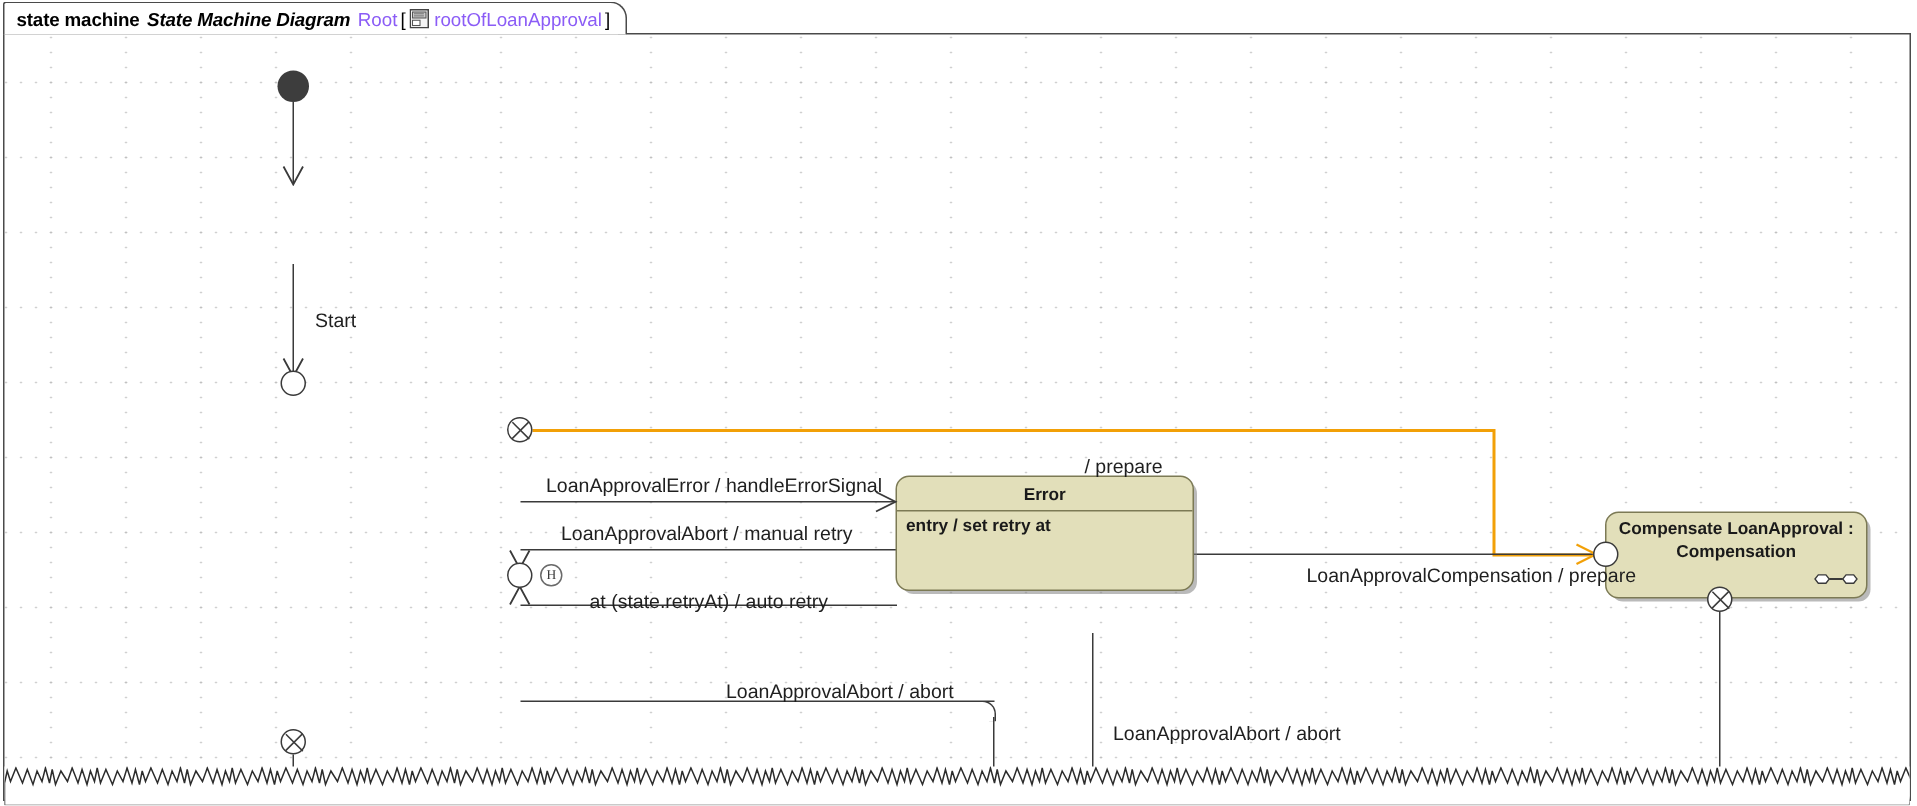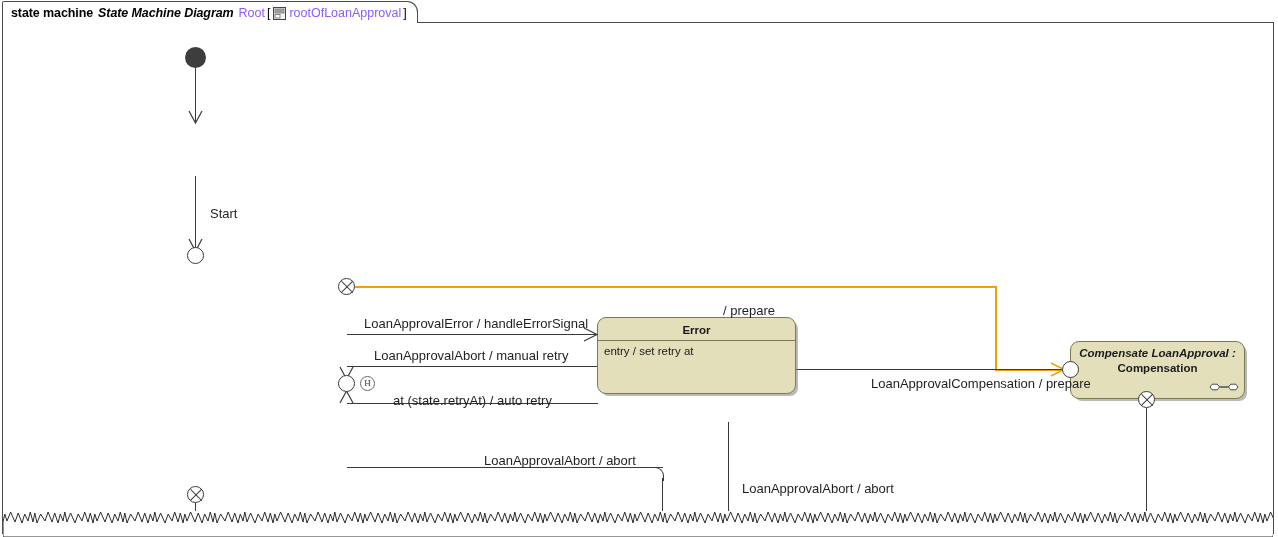--- a/index.html
+++ b/index.html
@@ -99,20 +99,21 @@
     position: absolute;
     left: 0;
     right: 0;
     height: 1px;
     background: #7c7a55;
   }
   .state-body-text {
     position: absolute;
     font-size: 11.5px;
     color: #1a1a1a;
+    font-weight: bold;
   }
 
   
   .initial-node {
     position: absolute;
     width: 21px;
     height: 21px;
     border-radius: 50%;
     background: #3d3d3d;
     z-index: 4;
@@ -306,21 +307,21 @@
   <div class="state" style="left:597px; top:317px; width:199px; height:77px;">
     <div class="state-title">Error</div>
     <div class="compartment-sep" style="top:22px;"></div>
     <div class="state-body-text" style="left:6px; top:27px;">entry / set retry at</div>
   </div>
 
   <div class="edge h" style="left:796px; top:369px; width:270px;"></div>
   <div class="edge-label" style="left:823px; top:376px;margin-left:48px;">LoanApprovalCompensation / prepare</div>
 
   <div class="state" style="left:1070px; top:341px; width:175px; height:58px;">
-    <div class="state-title" style="padding-top:4px;font-style:italic;">Compensate LoanApproval :</div>
+    <div class="state-title" style="padding-top:4px;">Compensate LoanApproval :</div>
     <div class="state-title" style="padding-top:0;">Compensation</div>
     <span class="connector-icon" style="left:138px; top:36px;">
       <svg width="30" height="10" viewBox="0 0 30 10">
         <polygon points="1,5 3.2,2.2 8.3,2.2 10.5,5 8.3,7.8 3.2,7.8" fill="#ffffff" stroke="#3a3a3a" stroke-width="0.9"></polygon>
         <polygon points="19.5,5 21.7,2.2 26.8,2.2 29,5 26.8,7.8 21.7,7.8" fill="#ffffff" stroke="#3a3a3a" stroke-width="0.9"></polygon>
         <line x1="10.5" y1="5" x2="19.5" y2="5" stroke="#3a3a3a" stroke-width="1.3"></line>
       </svg>
     </span>
   </div>
 

